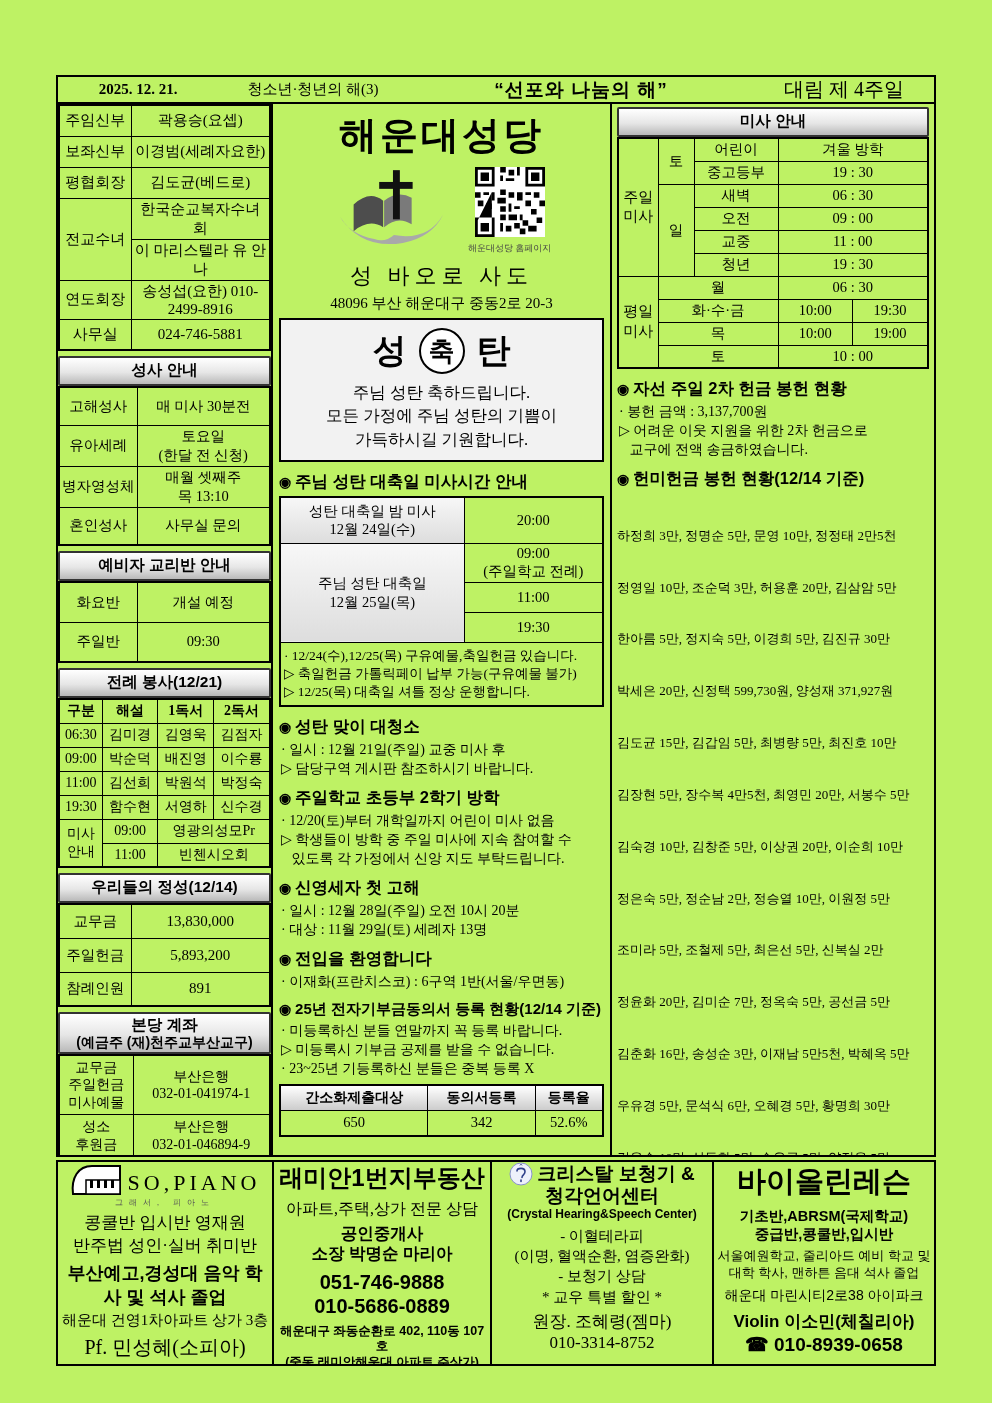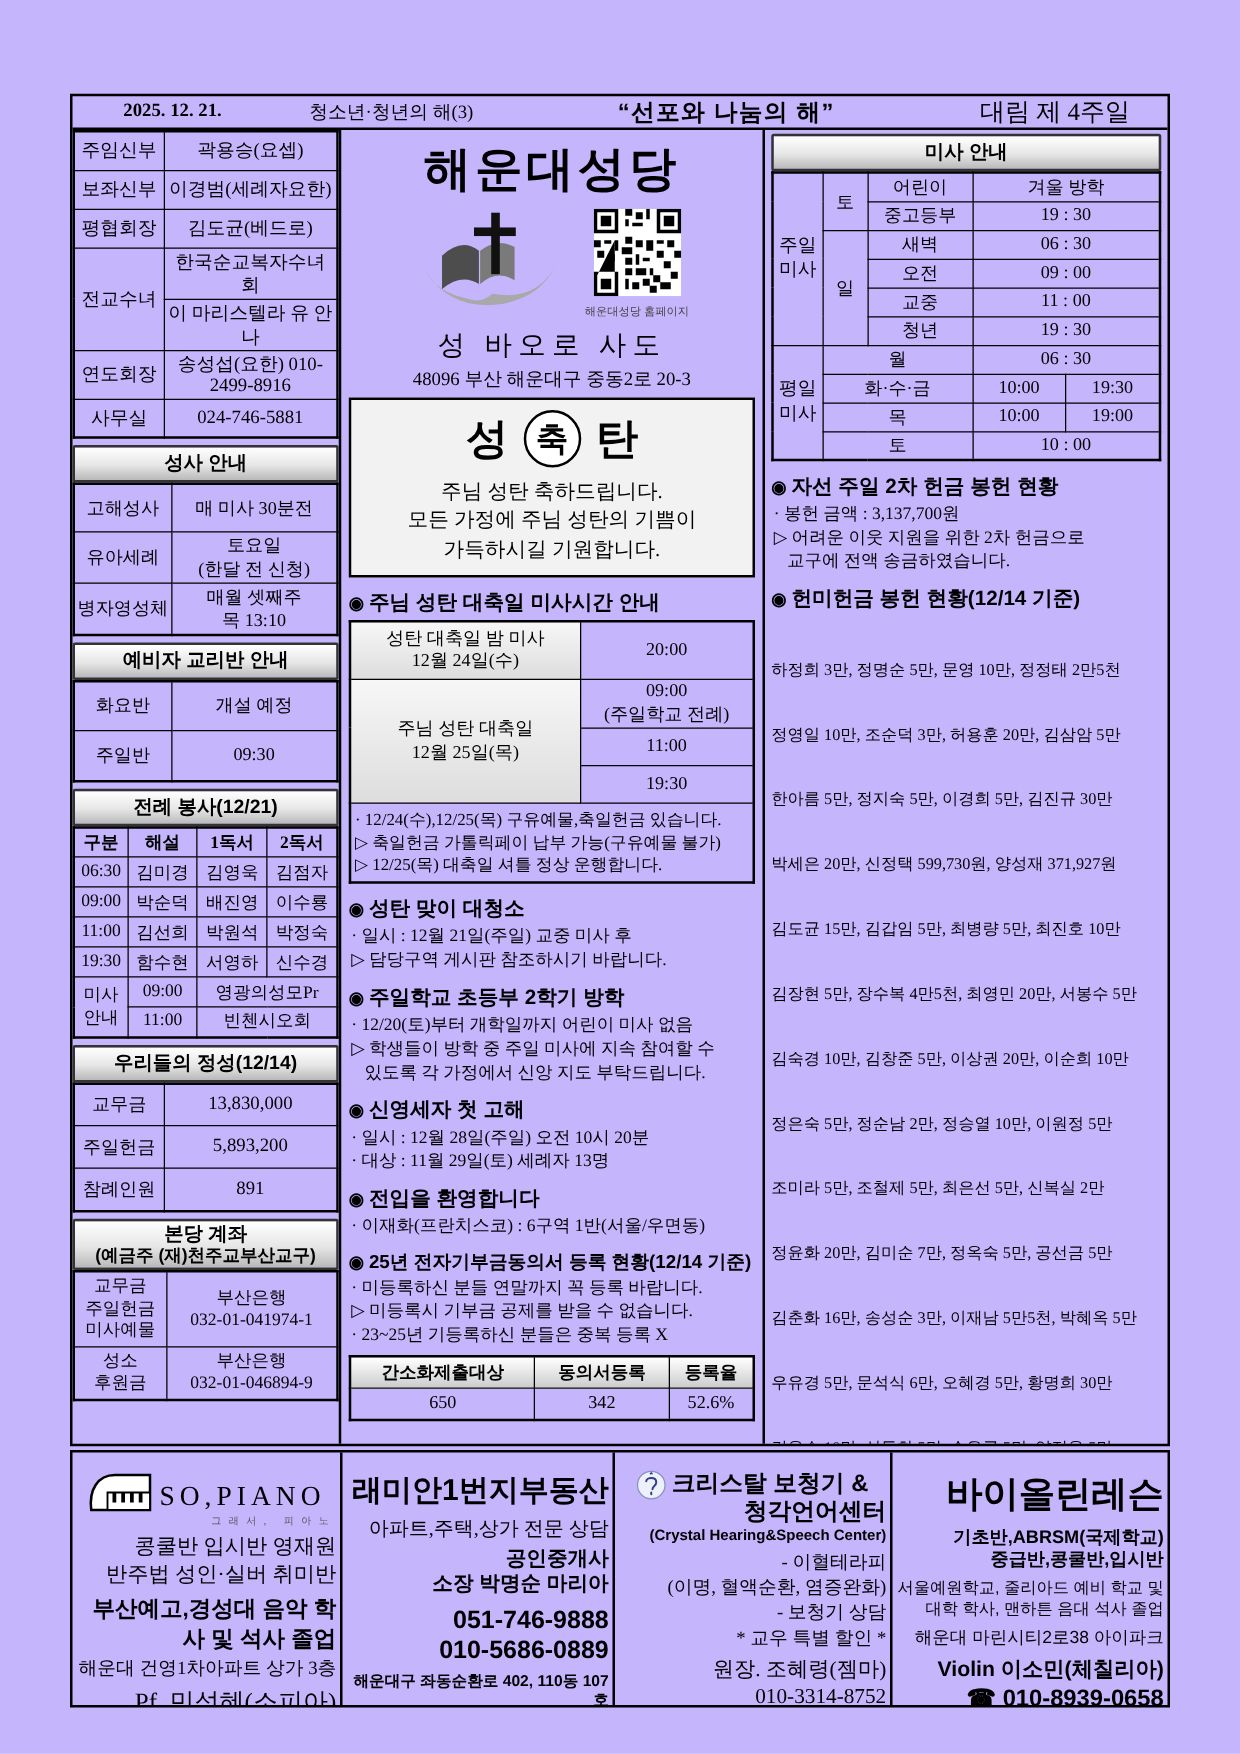--- a/index.html
+++ b/index.html
@@ -1,17 +1,17 @@
 <!DOCTYPE html>
 <html><head>
 <meta charset="utf-8">
 <style>
   * { box-sizing: border-box; margin: 0; padding: 0; }
   body { background: #fff; }
-  .page { position: relative; width: 992px; height: 1403px; background: #c4b5fd;
+  .page { position: relative; width: 992px; height: 1403px; background: #bef264;
           font-family: "Liberation Serif", "DejaVu Serif", serif; color: #000; overflow: hidden; margin: 0 auto; }
 
   
   .frame { position: absolute; left: 56px; top: 75px; width: 880px; height: 1082px; border: 2px solid #000; }
   .titlebar { display: flex; align-items: center; height: 27px; border-bottom: 2px solid #000; font-size: 15px; }
   .tb-date { width: 160px; text-align: center; font-weight: bold; }
   .tb-theme { width: 190px; text-align: center; }
   .tb-motto { flex: 1; text-align: center; font-family: "Liberation Sans", sans-serif; font-weight: bold; font-size: 19px; letter-spacing: 1px; }
   .tb-sunday { width: 180px; text-align: center; font-size: 20px; }
 
@@ -81,21 +81,21 @@
   .consent td { font-size: 14.5px; height: 25px; }
 
   
   .mass-bar { margin-top: 3px; }
   .mass td { height: 23px; font-size: 14.5px; padding: 0; }
   .mass .mlbl { font-size: 15px; line-height: 1.3; }
   .donor-lines { font-size: 13px; line-height: 1.33; margin-top: 2px; white-space: pre-wrap; }
 
   
   .ads { position: absolute; left: 56px; top: 1160px; width: 880px; height: 206px; border: 2px solid #000; display: flex; }
-  .ad { border-right: 2px solid #000; text-align: right; overflow: hidden; padding: 14px 3px; }
+  .ad { border-right: 2px solid #000; text-align: center; overflow: hidden; padding: 0 3px; }
   .ad:last-child { border-right: none; }
   .ad-piano { width: 216px; }
   .ad-realty { width: 218px; }
   .ad-hearing { width: 222px; }
   .ad-violin { flex: 1; }
 
   .ad1-head { display: flex; align-items: flex-end; justify-content: center; gap: 6px; }
   .ad1-title { font-size: 22px; letter-spacing: 4px; }
   .ad1-sub { font-size: 8px; letter-spacing: 6px; color: #555; margin: 1px 0 4px; }
   .ad1-line { font-size: 17px; line-height: 1.35; }
@@ -182,20 +182,24 @@
               </tr>
             <tr>
                 <td class="lbl">유아세례</td>
                 <td class="pre">토요일
 (한달 전 신청)</td>
               </tr>
             <tr>
                 <td class="lbl">병자영성체</td>
                 <td class="pre">매월 셋째주
 목 13:10</td>
+              </tr>
+            <tr>
+                <td class="lbl">혼인성사</td>
+                <td class="pre">사무실 문의</td>
               </tr>
           </tbody>
         </table>
 
         <div class="bar">예비자 교리반 안내</div>
         <table class="cate heavy">
           <tbody>
             <tr>
                 <td class="lbl">화요반</td>
                 <td>개설 예정</td>

